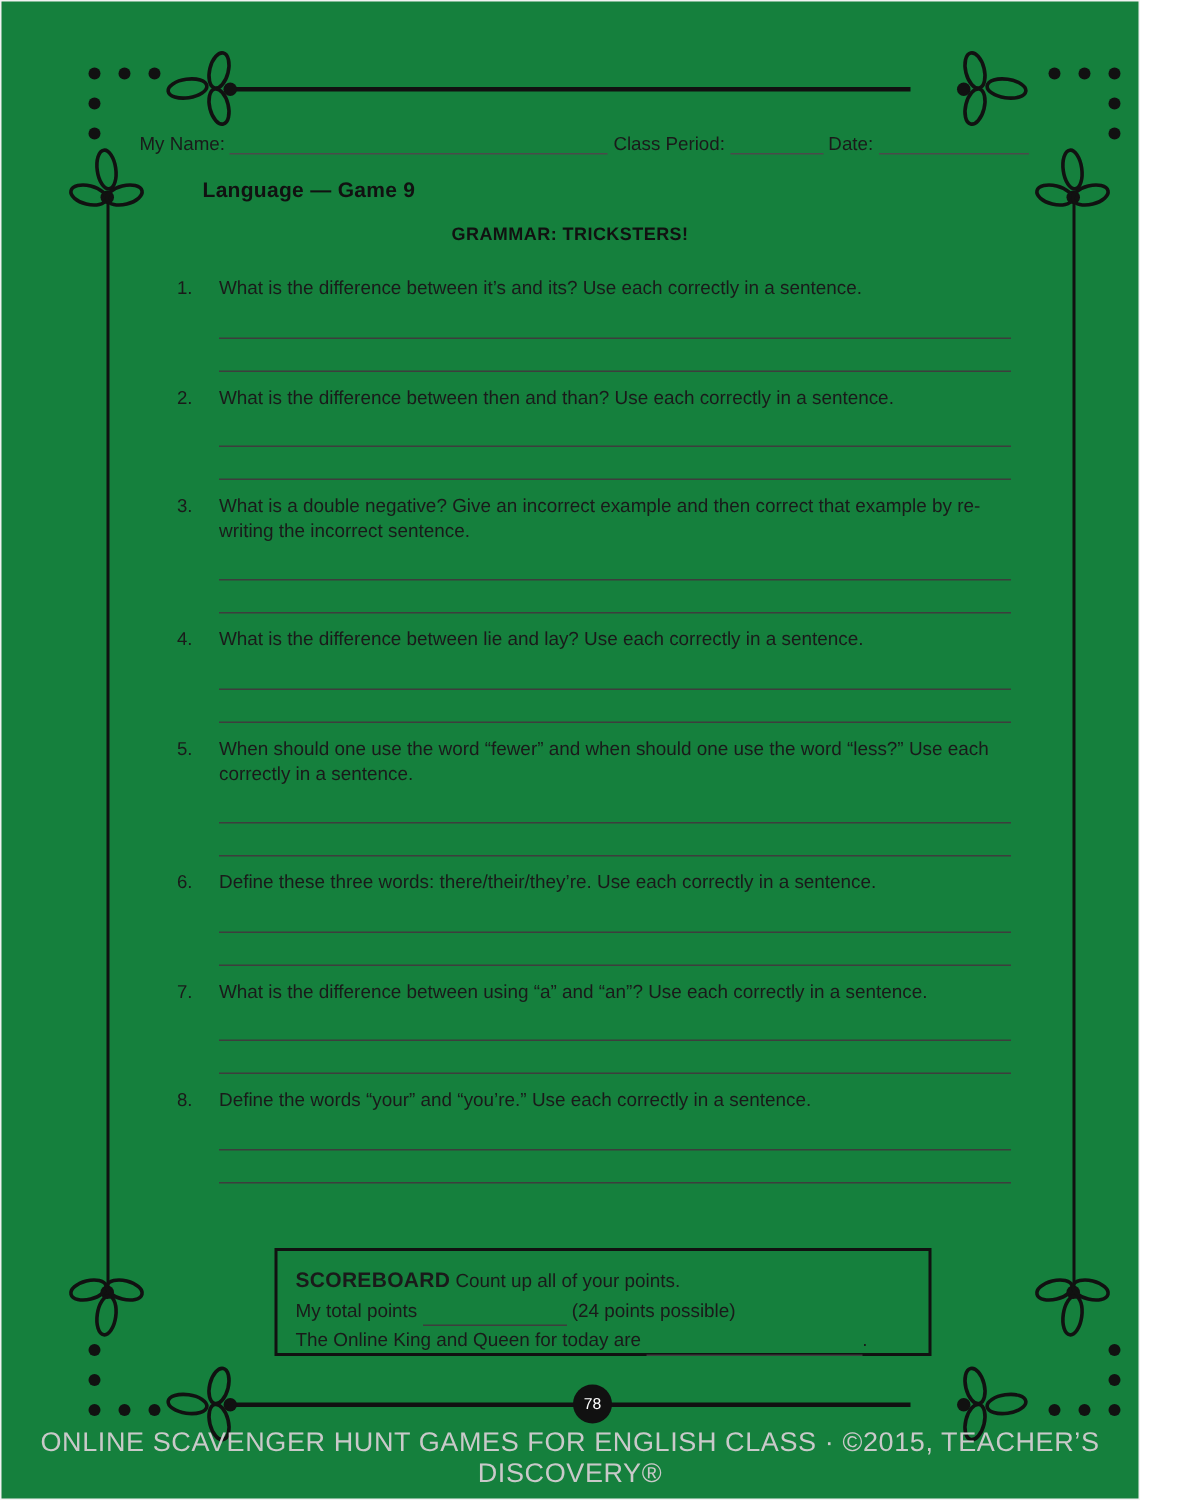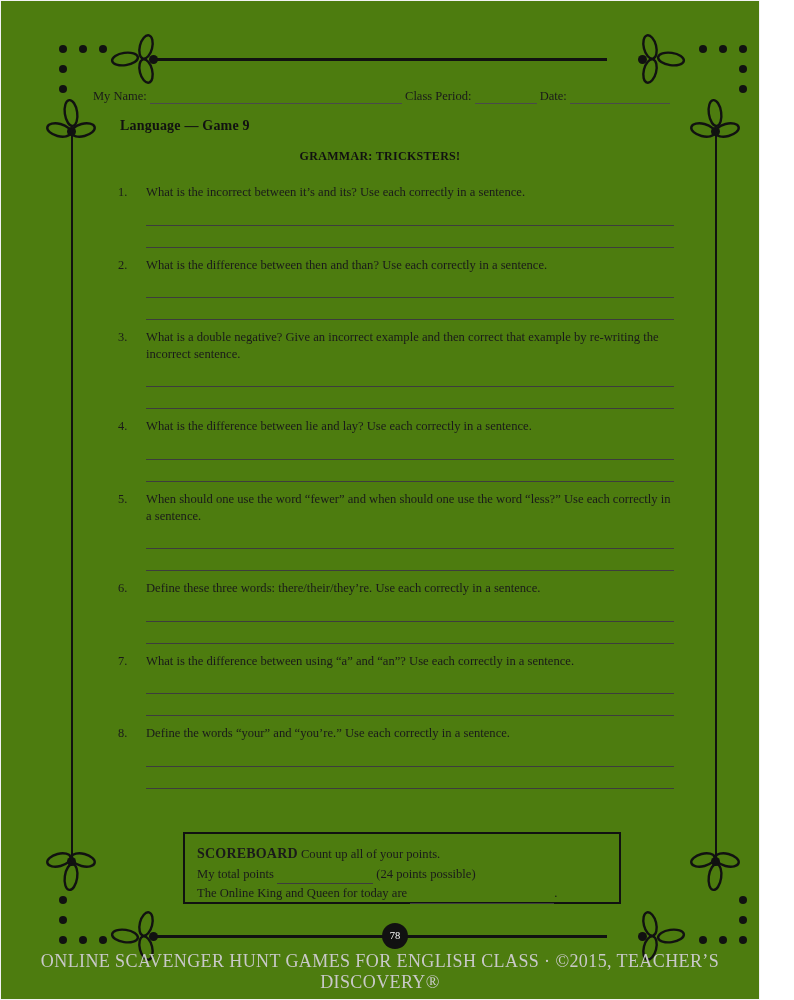--- a/index.html
+++ b/index.html
@@ -4,25 +4,25 @@
 <style>
   html, body {
     margin: 0;
     padding: 0;
     background: #ffffff;
   }
   .page {
     position: relative;
     width: 760px;
     height: 1000px;
-    background: #4d7c0f;
+    background: #15803d;
     box-sizing: border-box;
     border: 1px solid #f2f2f2;
     overflow: hidden;
-    font-family: Liberation Serif, serif;
+    font-family: Liberation Sans, sans-serif;
     color: #111111;
   }
 
   
   .rule-h {
     position: absolute;
     height: 0;
     border-top: 3px solid #111111;
   }
   .rule-h.top { left: 152px; right: 152px; top: 57px; }
@@ -79,21 +79,21 @@
     border-bottom: 1px solid #4a4a4a;
     vertical-align: bottom;
     height: 12px;
   }
   .blank.name { width: 252px; }
   .blank.period { width: 62px; }
   .blank.date { width: 100px; }
 
   .gameline {
     position: absolute;
-    left: 96px;
+    left: 111px;
     top: 117px;
     font-size: 14px;
     font-weight: bold;
     letter-spacing: .2px;
     padding-left: 23px;
   }
 
   .worksheet-title {
     position: absolute;
     left: 0; right: 0;
@@ -300,21 +300,21 @@
 
   <div class="gameline">Language — Game 9</div>
 
   <div class="worksheet-title">GRAMMAR: TRICKSTERS!</div>
 
   <div class="questions">
 
     <div class="q">
       <div class="q-head">
         <span class="q-num">1.</span>
-        <span class="q-text">What is the incorrect between it’s and its? Use each correctly in a sentence.</span>
+        <span class="q-text">What is the difference between it’s and its? Use each correctly in a sentence.</span>
       </div>
       <div class="q-lines">
         <div class="ansline"></div>
         <div class="ansline"></div>
       </div>
     </div>
 
     <div class="q">
       <div class="q-head">
         <span class="q-num">2.</span>

